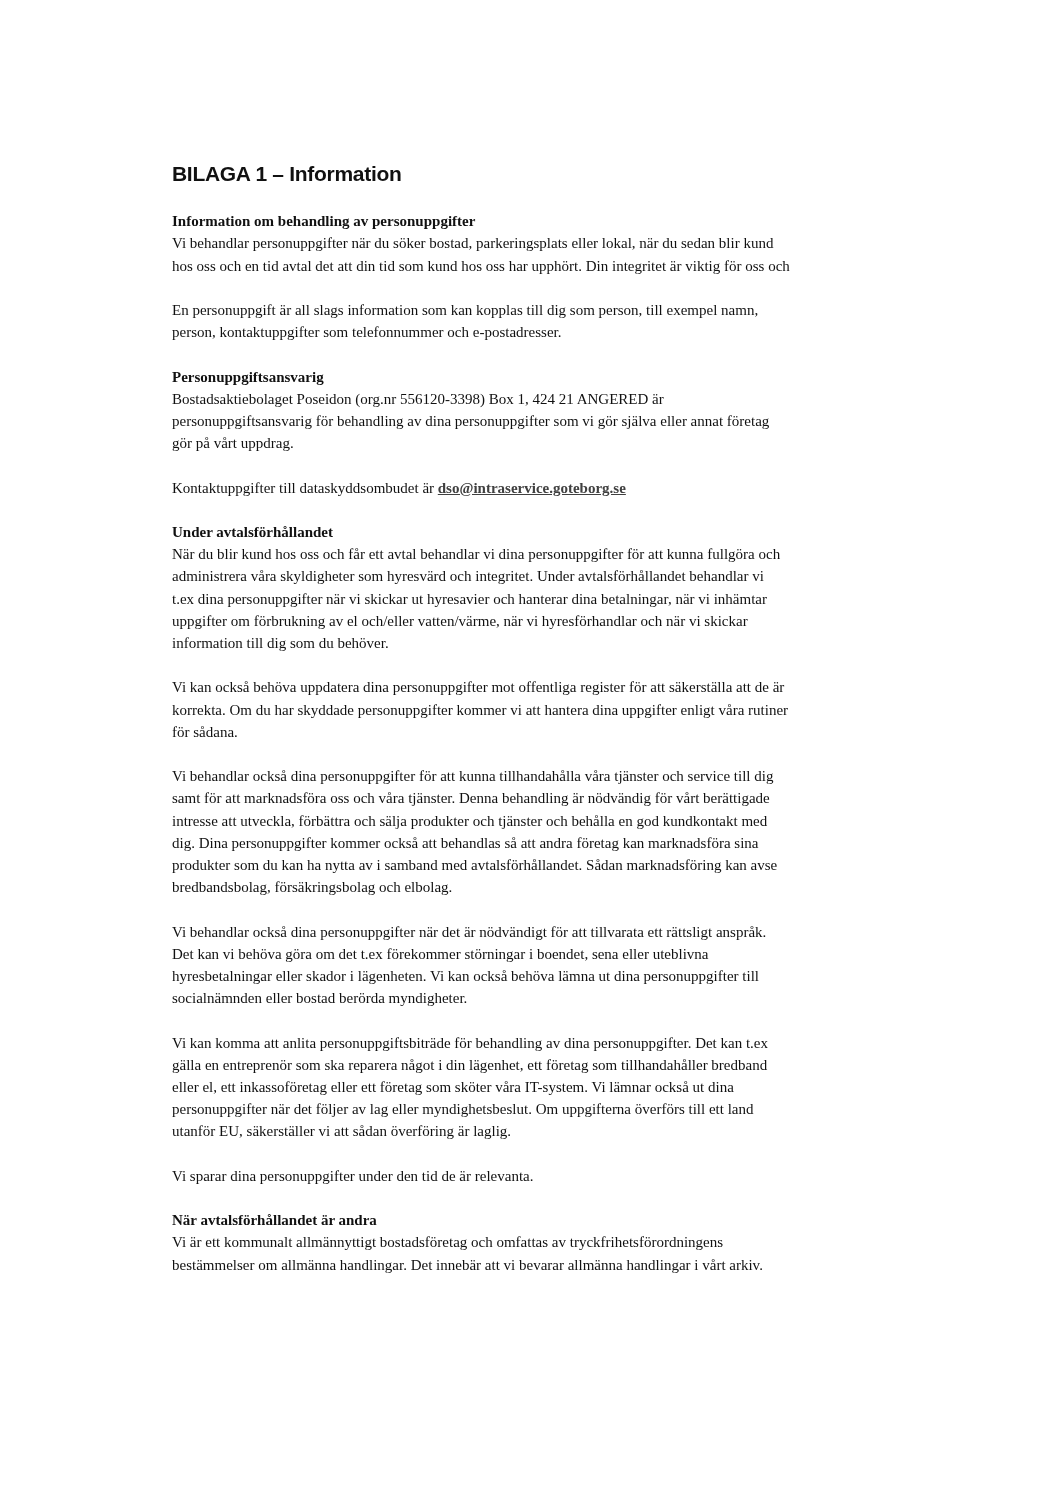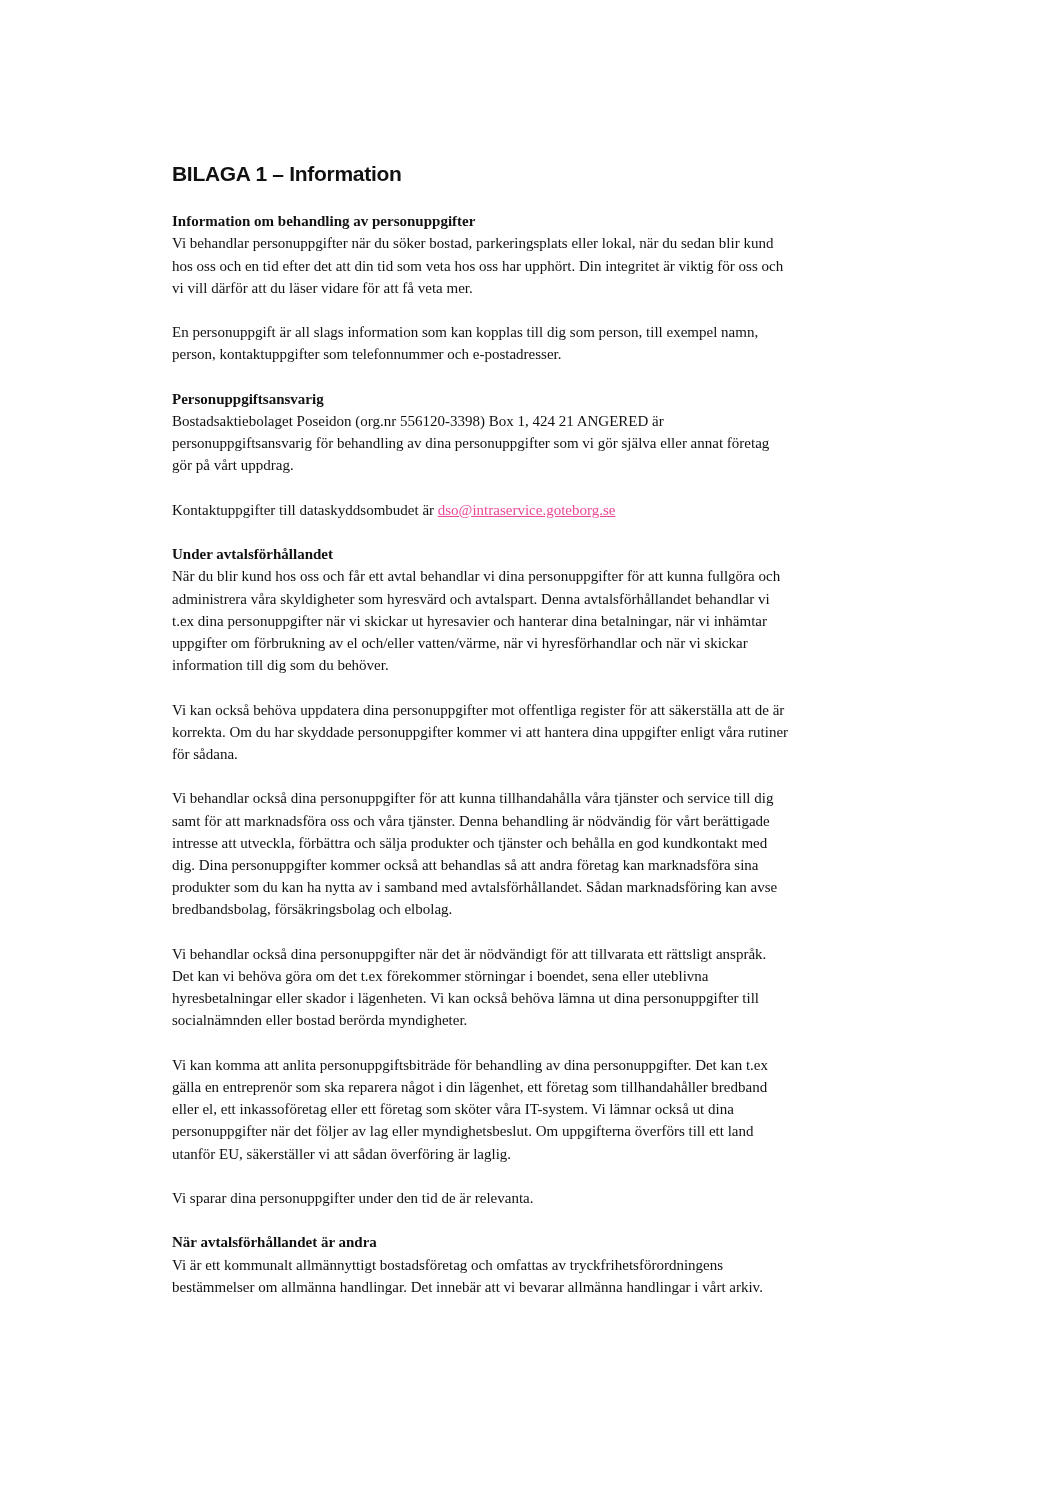--- a/index.html
+++ b/index.html
@@ -41,37 +41,37 @@
     }
     .line {
       display: block;
       white-space: nowrap;
     }
     .gap {
       height: 22.2px;
     }
     .email {
       text-decoration: underline;
-      color: #ec4899;
+      color: #404040;
+      font-weight: bold;
     }
   </style>
 </head>
 <body>
 
 <div class="page">
   <h1 class="title">BILAGA 1 – Information</h1>
   <div class="gap"></div>
 
   <div id="sections" class="section">
       <div>
         <span class="heading">Information om behandling av personuppgifter</span>
         <div>
           <span class="line">Vi behandlar personuppgifter när du söker bostad, parkeringsplats eller lokal, när du sedan blir kund</span>
-          <span class="line">hos oss och en tid efter det att din tid som veta hos oss har upphört. Din integritet är viktig för oss och</span>
-          <span class="line">vi vill därför att du läser vidare för att få veta mer.</span>
+          <span class="line">hos oss och en tid avtal det att din tid som kund hos oss har upphört. Din integritet är viktig för oss och</span>
         </div>
         <div class="gap"></div>
         <div>
           <span class="line">En personuppgift är all slags information som kan kopplas till dig som person, till exempel namn,</span>
           <span class="line">person, kontaktuppgifter som telefonnummer och e-postadresser.</span>
         </div>
         <div class="gap"></div>
       </div>
       <div>
         <span class="heading">Personuppgiftsansvarig</span>
@@ -83,21 +83,21 @@
         <div class="gap"></div>
         <div>
           <span class="line"><span>Kontaktuppgifter till dataskyddsombudet är </span><a class="email">dso@intraservice.goteborg.se</a></span>
         </div>
         <div class="gap"></div>
       </div>
       <div>
         <span class="heading">Under avtalsförhållandet</span>
         <div>
           <span class="line">När du blir kund hos oss och får ett avtal behandlar vi dina personuppgifter för att kunna fullgöra och</span>
-          <span class="line">administrera våra skyldigheter som hyresvärd och avtalspart. Denna avtalsförhållandet behandlar vi</span>
+          <span class="line">administrera våra skyldigheter som hyresvärd och integritet. Under avtalsförhållandet behandlar vi</span>
           <span class="line">t.ex dina personuppgifter när vi skickar ut hyresavier och hanterar dina betalningar, när vi inhämtar</span>
           <span class="line">uppgifter om förbrukning av el och/eller vatten/värme, när vi hyresförhandlar och när vi skickar</span>
           <span class="line">information till dig som du behöver.</span>
         </div>
         <div class="gap"></div>
         <div>
           <span class="line">Vi kan också behöva uppdatera dina personuppgifter mot offentliga register för att säkerställa att de är</span>
           <span class="line">korrekta. Om du har skyddade personuppgifter kommer vi att hantera dina uppgifter enligt våra rutiner</span>
           <span class="line">för sådana.</span>
         </div>

